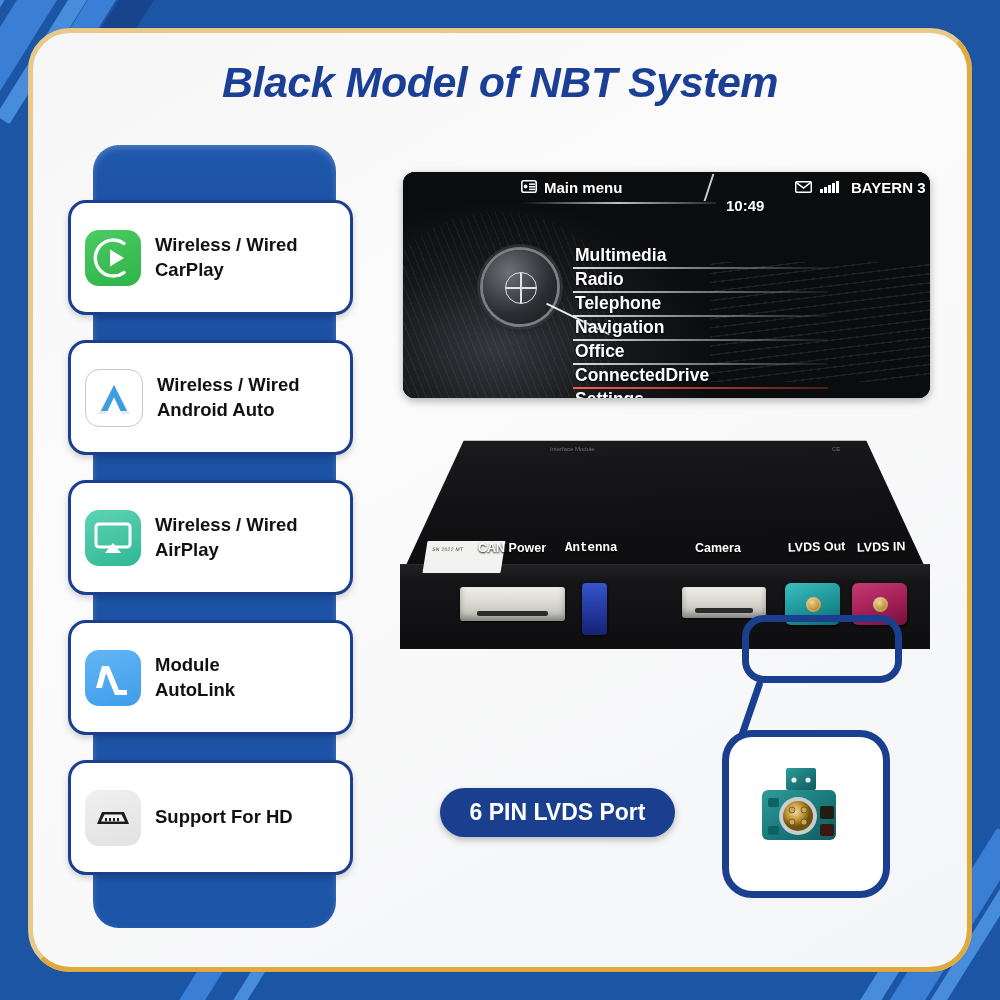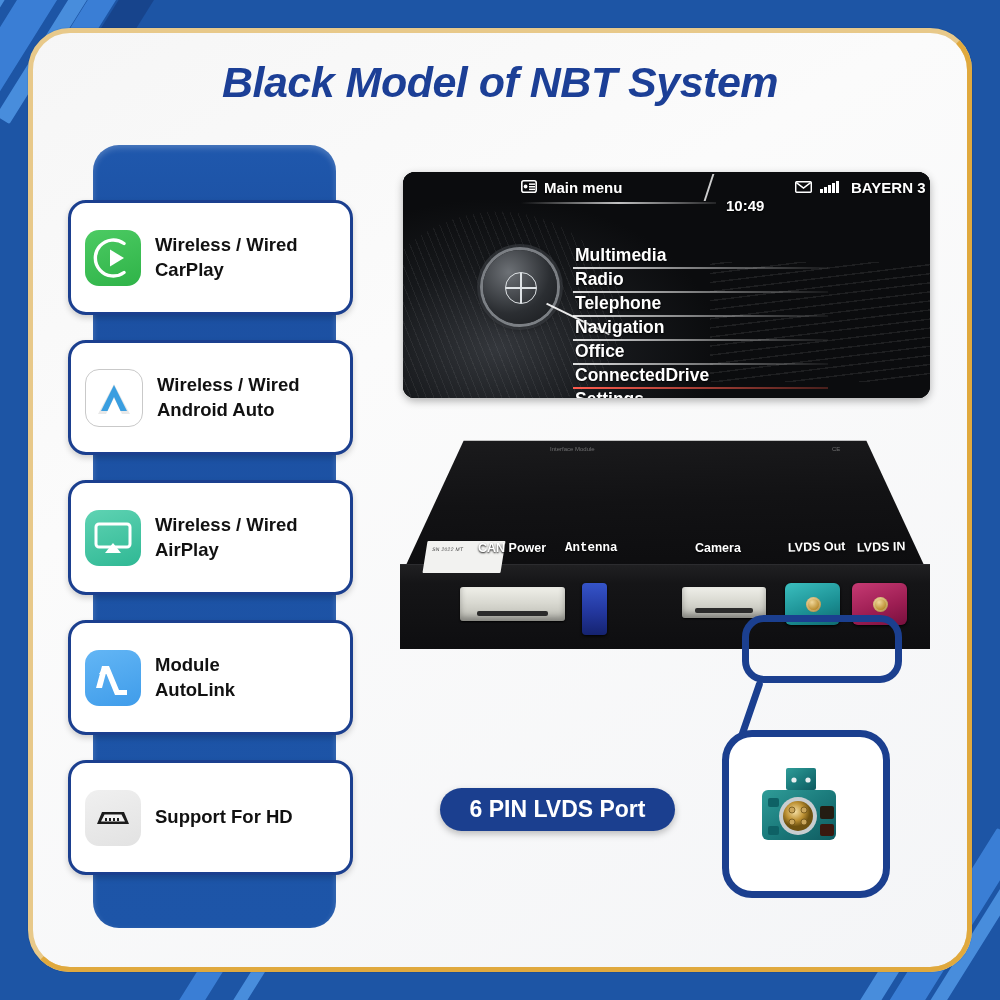--- a/index.html
+++ b/index.html
@@ -145,21 +145,21 @@
   #lvds-box{position:absolute;left:742px;top:615px;width:160px;height:68px;
     border:7px solid #1b3f8f;border-radius:22px;box-sizing:border-box;pointer-events:none;}
 
   
   #callout-line{position:absolute;left:757px;top:681px;width:7px;height:62px;
     background:#1b3f8f;transform:rotate(19deg);transform-origin:top center;border-radius:4px;}
   #zoomcircle{position:absolute;left:722px;top:730px;width:168px;height:168px;
     border:7px solid #1b3f8f;border-radius:30px;background:#fff;box-sizing:border-box;
     display:flex;align-items:center;justify-content:center;overflow:hidden;}
   #zoomcircle .bigconn{position:relative;width:104px;height:104px;}
-  #badge{position:absolute;left:440px;top:788px;width:235px;height:43px;
+  #badge{position:absolute;left:440px;top:788px;width:235px;height:49px;
     background:#1b3f8f;border-radius:28px;display:flex;align-items:center;justify-content:center;
     color:#fff;font-size:23px;font-weight:bold;box-shadow:0 3px 7px rgba(0,0,0,.25);}
 </style>
 </head>
 <body>
 
 <div id="bg">
   <div class="stripe" style="left:-70px;top:-130px;width:26px;height:330px;"></div>
   <div class="stripe light" style="left:-20px;top:-150px;width:14px;height:330px;"></div>
   <div class="stripe" style="left:20px;top:-170px;width:34px;height:340px;"></div>

